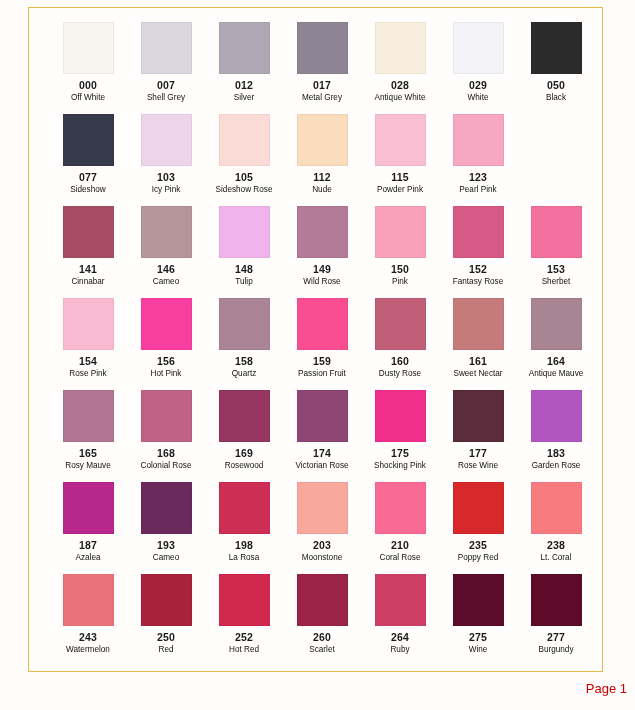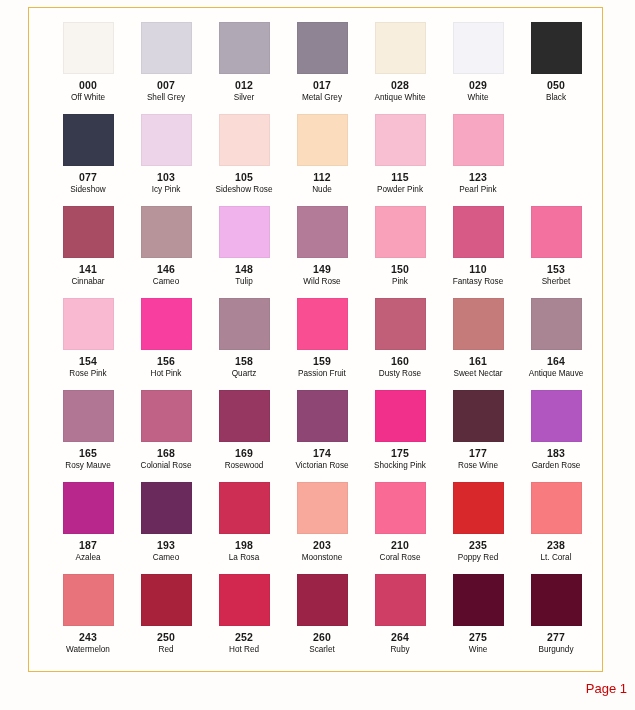--- a/index.html
+++ b/index.html
@@ -228,21 +228,21 @@
         <div class="swatch-cell">
           <div class="swatch-chip" style="background-color: rgb(249, 161, 187);"></div>
           <div class="swatch-caption">
             <span class="swatch-code">150</span>
             <span class="swatch-name">Pink</span>
           </div>
         </div>
         <div class="swatch-cell">
           <div class="swatch-chip" style="background-color: rgb(215, 90, 134);"></div>
           <div class="swatch-caption">
-            <span class="swatch-code">110</span>
+            <span class="swatch-code">152</span>
             <span class="swatch-name">Fantasy Rose</span>
           </div>
         </div>
         <div class="swatch-cell">
           <div class="swatch-chip" style="background-color: rgb(242, 113, 158);"></div>
           <div class="swatch-caption">
             <span class="swatch-code">153</span>
             <span class="swatch-name">Sherbet</span>
           </div>
         </div>

